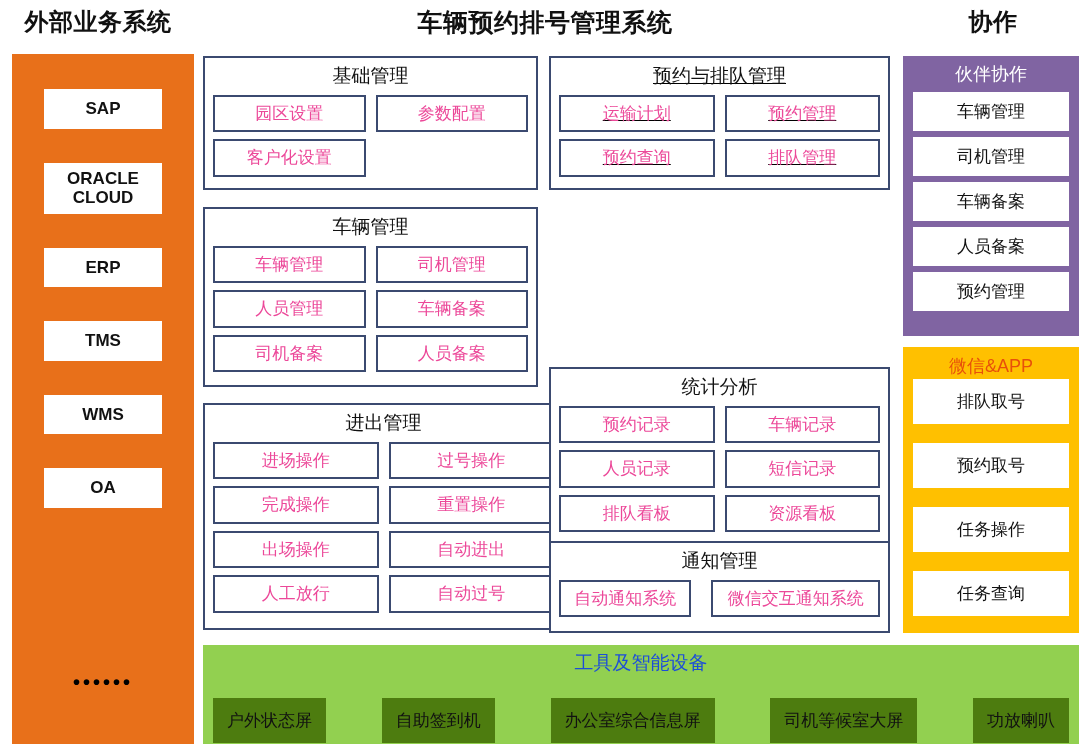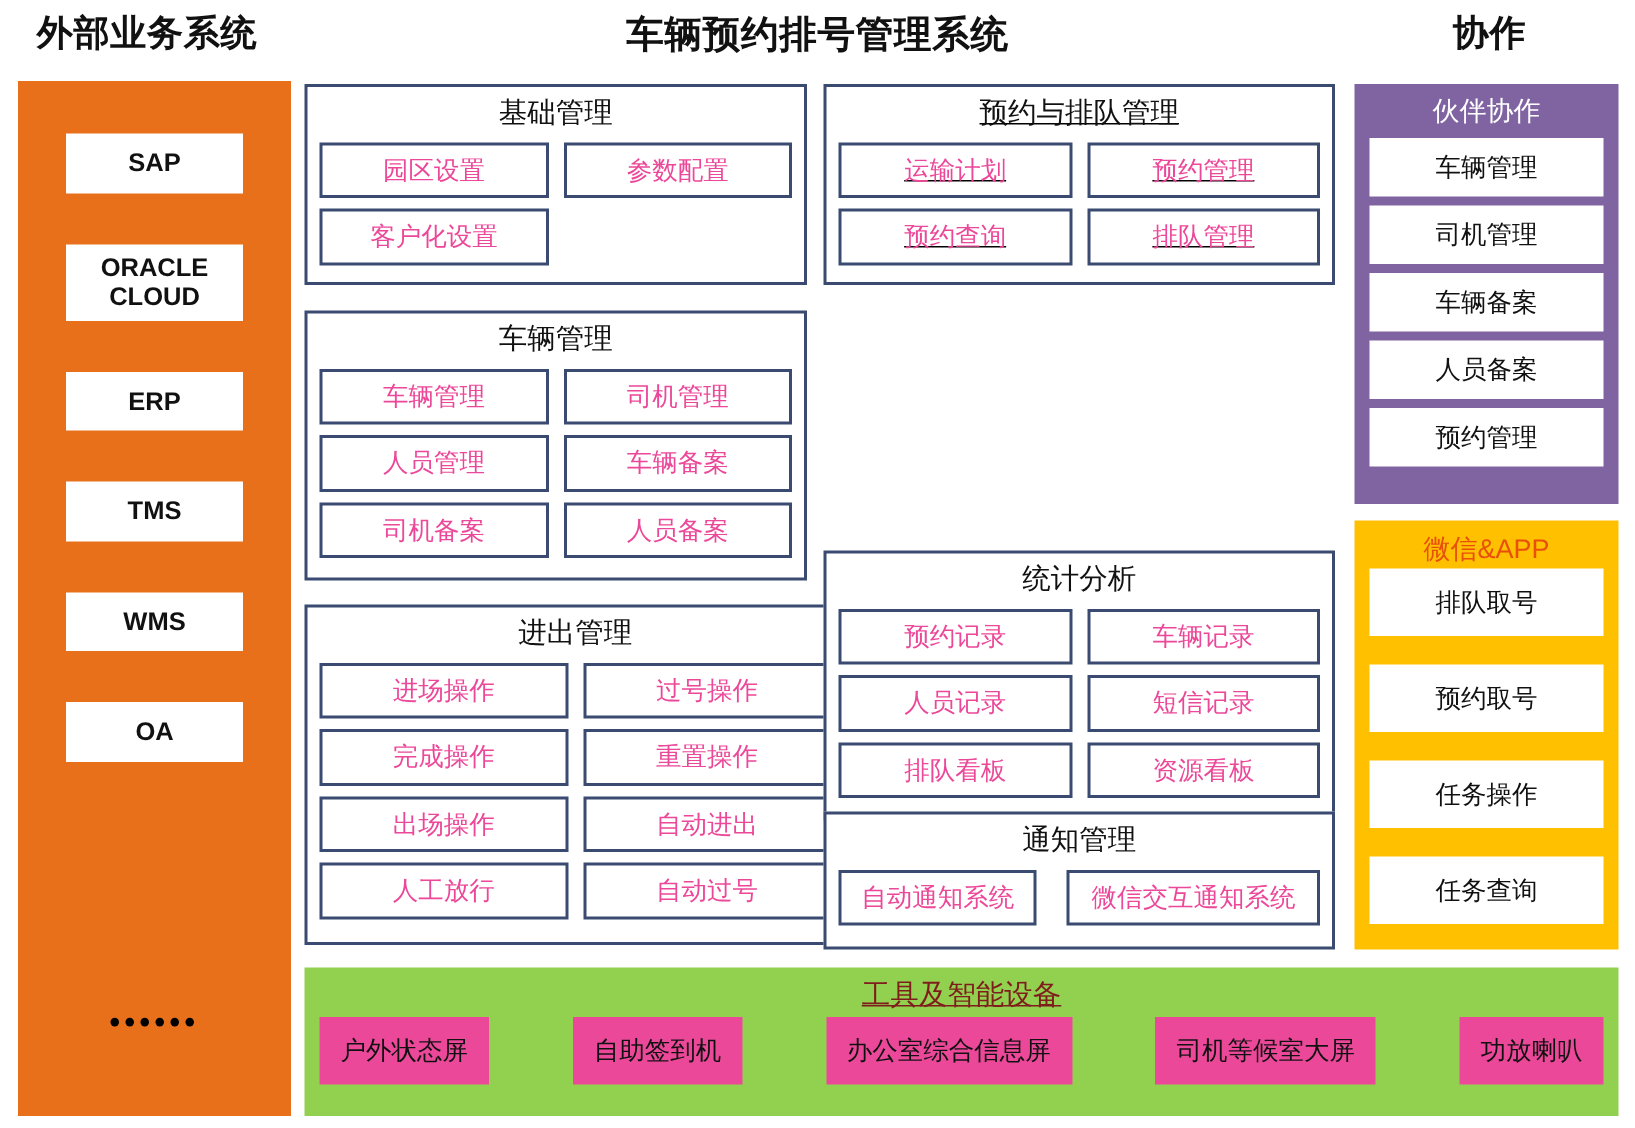--- a/index.html
+++ b/index.html
@@ -174,32 +174,31 @@
     position: absolute;
     left: 203px;
     top: 645px;
     width: 876px;
     height: 99px;
     background: #92D050;
     box-sizing: border-box;
     padding: 5px 10px 10px 10px;
   }
   #tools-bar .block-title {
-    color: #7f1d1d;
+    color: #1d4ed8;
     font-size: 19px;
-    margin-bottom: 2px;
-    text-decoration: underline;
+    margin-bottom: 22px;
   }
   .tools-row {
     display: flex;
     justify-content: space-between;
     gap: 10px;
   }
   .tool-chip {
-    background: #ec4899;
+    background: #4d7c0f;
     color: #111111;
     font-size: 17px;
     text-align: center;
     padding: 11px 14px;
     box-sizing: border-box;
     white-space: nowrap;
     flex: 0 1 auto;
   }
 </style>
 </head>

